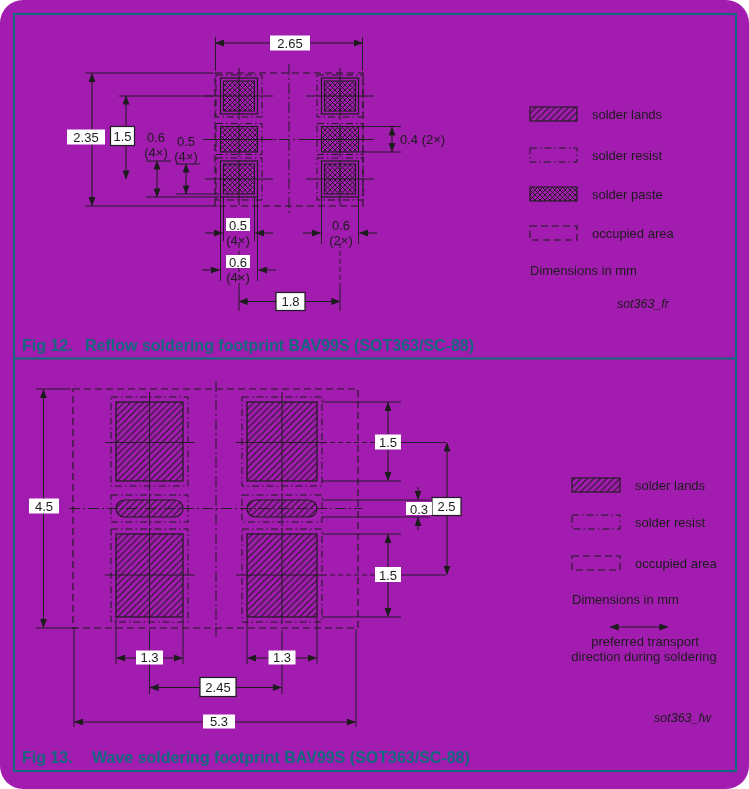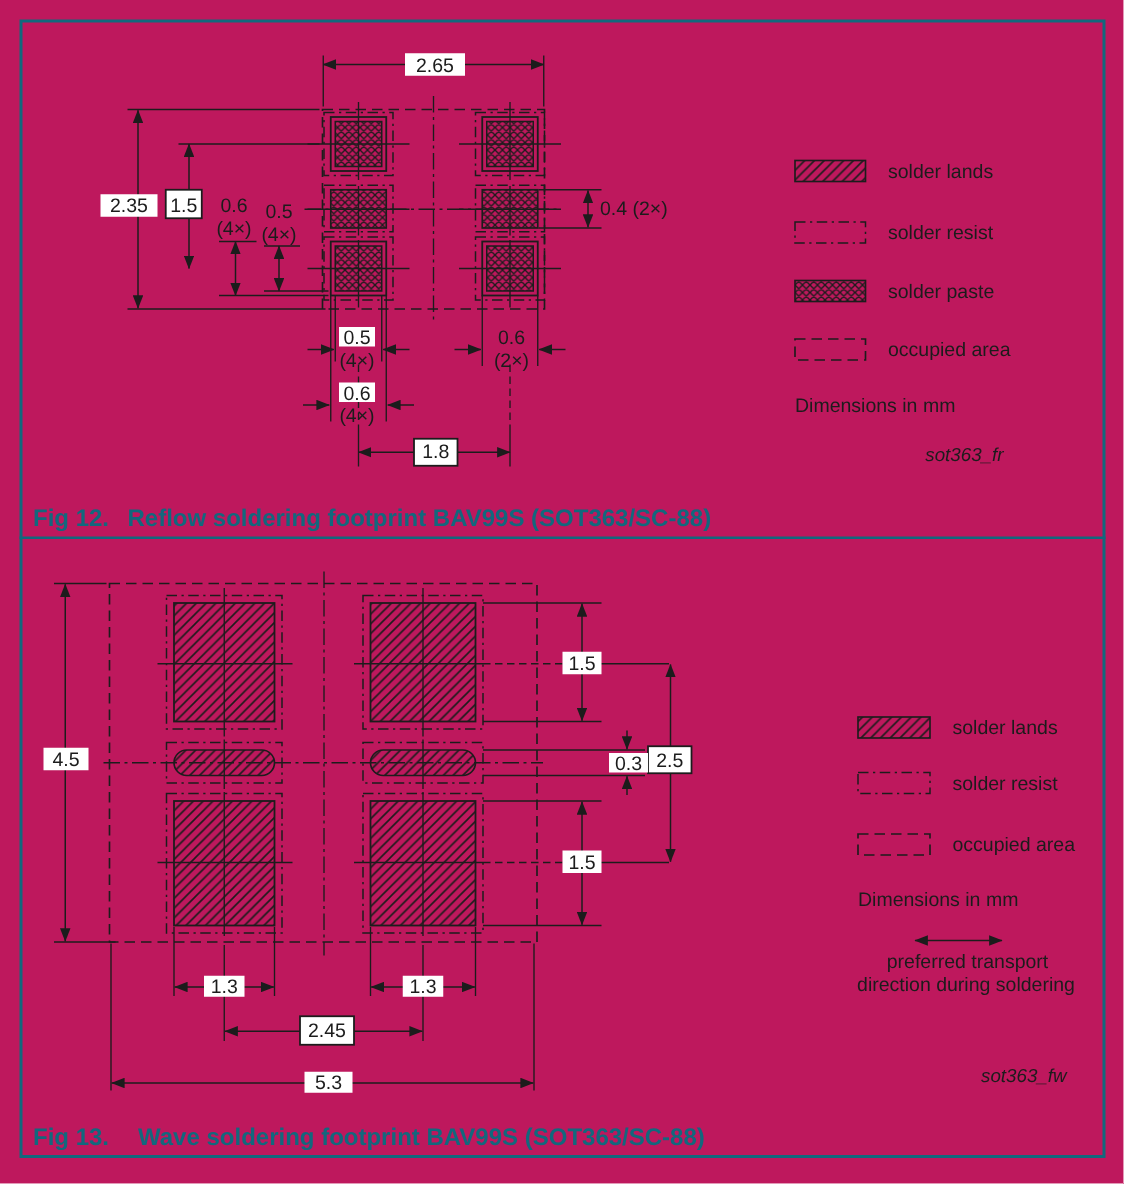--- a/index.html
+++ b/index.html
@@ -1,16 +1,16 @@
 <!DOCTYPE html>
 <html><head>
 <meta charset="utf-8">
 <style>
   html,body{margin:0;padding:0;background:#fff;}
-  .page{position:relative;width:749px;height:789px;background:#be185d;overflow:hidden;}
+  .page{position:relative;width:749px;height:789px;background:#a21caf;overflow:hidden;border-radius:23px;}
   svg{position:absolute;left:0;top:0;}
   .ln{stroke:#1c1c1c;stroke-width:1.2;fill:none;}
   .thin{stroke:#1c1c1c;stroke-width:0.9;fill:none;}
   .dd{stroke:#1c1c1c;stroke-width:0.9;fill:none;stroke-dasharray:11,3,2,3;}
   .rz{stroke:#1c1c1c;stroke-width:1;fill:none;stroke-dasharray:7,3,1.5,3;}
   .da{stroke:#1c1c1c;stroke-width:1.1;fill:none;stroke-dasharray:7,4;}
   .dsh{stroke:#1c1c1c;stroke-width:0.9;fill:none;stroke-dasharray:5,3;}
   .arr{stroke:#1c1c1c;stroke-width:1;fill:none;}
   .wbg{fill:#fff;stroke:none;}
   .box{fill:#fff;stroke:#1c1c1c;stroke-width:1.2;}

